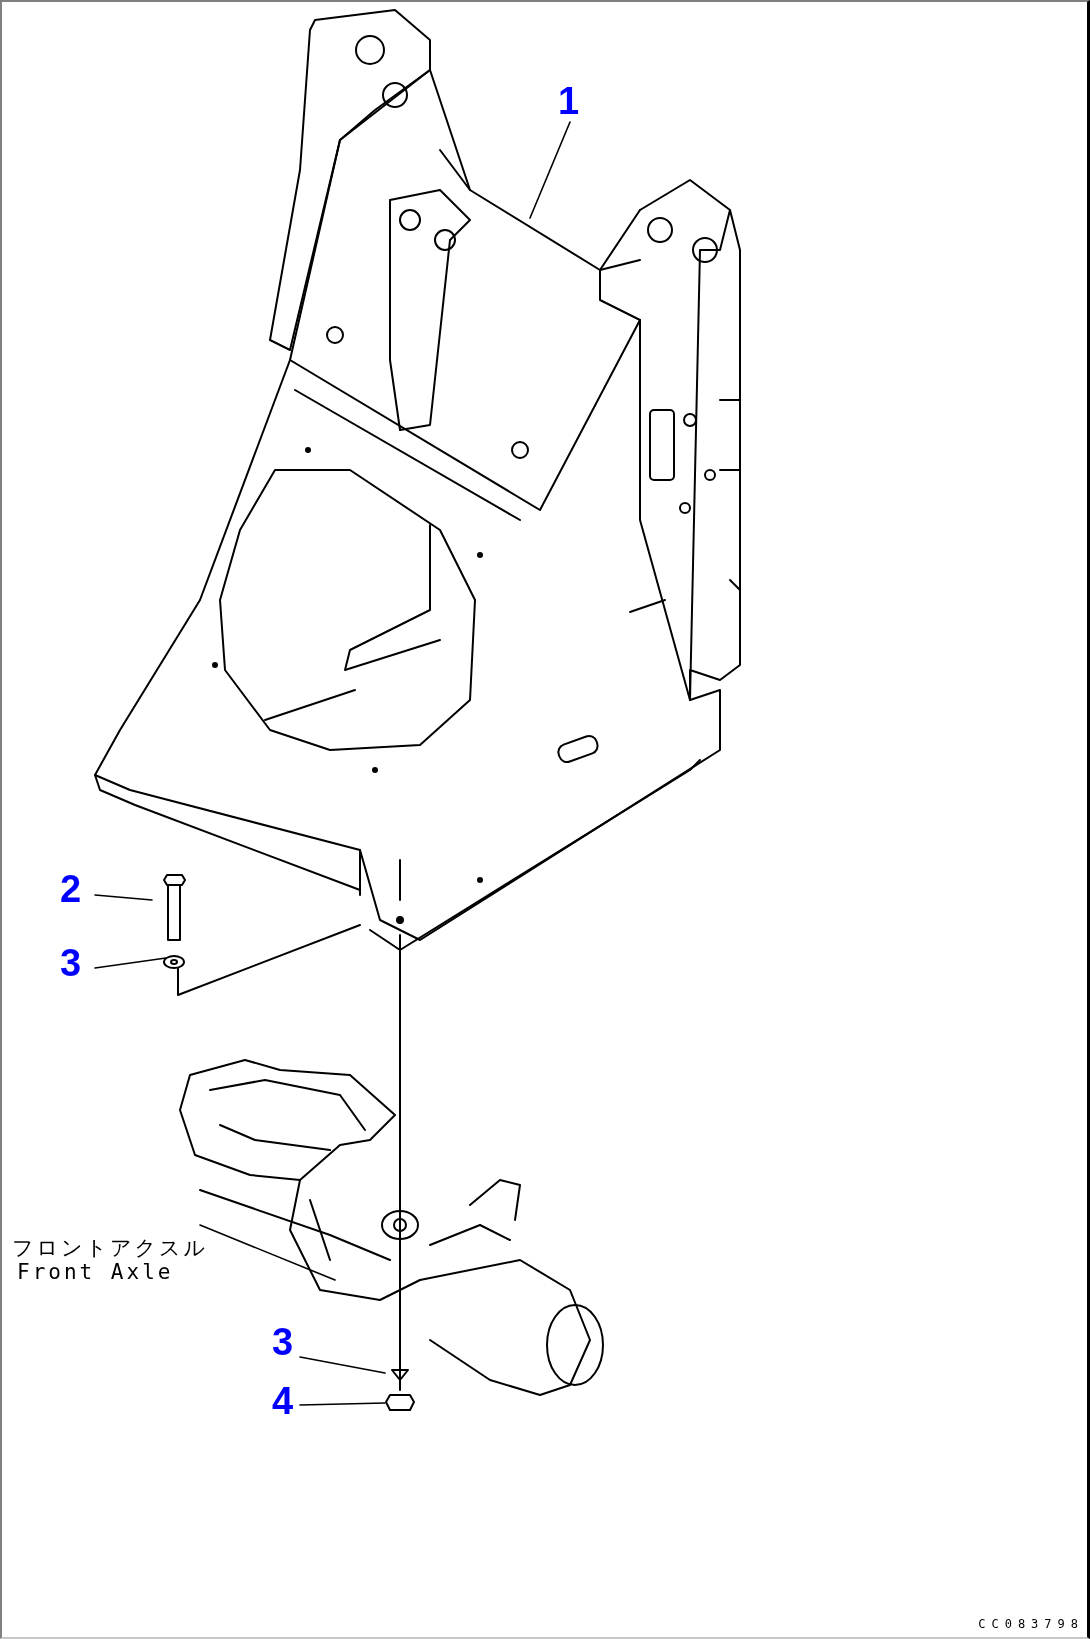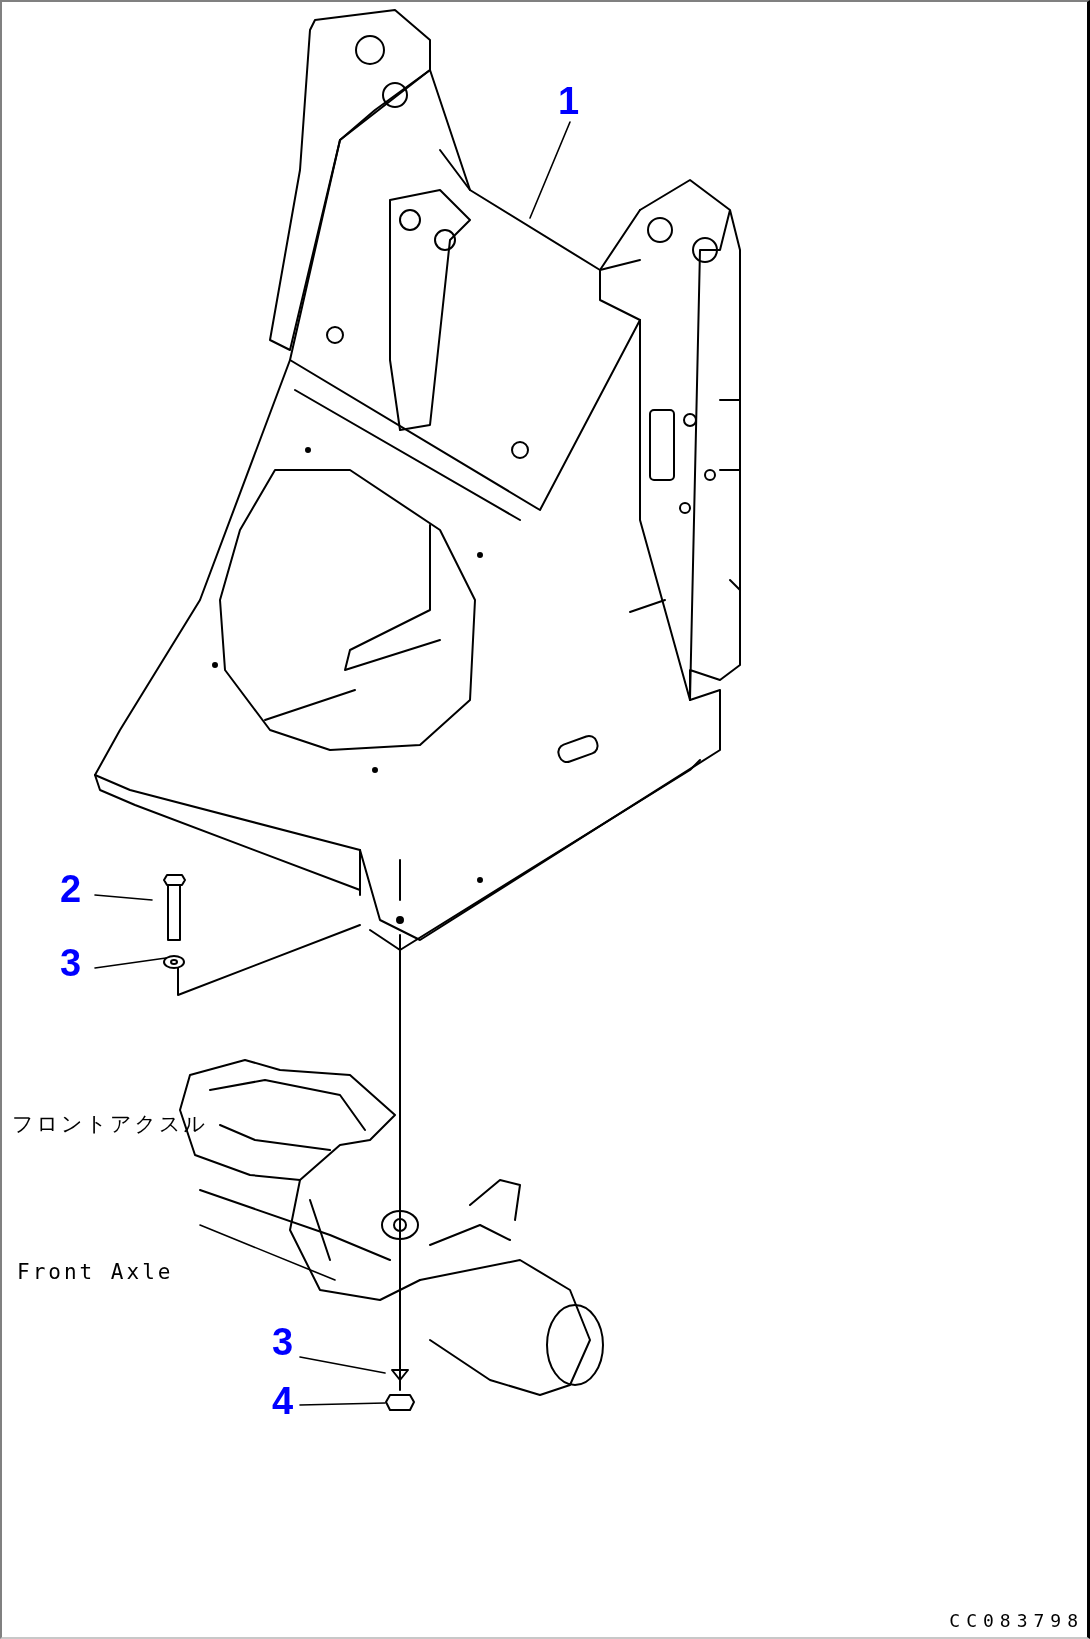--- a/index.html
+++ b/index.html
@@ -2,21 +2,21 @@
 <html><head>
 <meta charset="utf-8">
 <style>
   html,body{margin:0;padding:0;background:#fff;}
   body{width:1090px;height:1639px;position:relative;overflow:hidden;font-family:"DejaVu Sans Mono",monospace;}
   .frame{position:absolute;left:0;top:0;width:1090px;height:1639px;box-sizing:border-box;
     border-top:2px solid #808080;border-left:2px solid #808080;border-right:3px solid #000;border-bottom:2px solid #c8c8c8;}
   svg.drawing{position:absolute;left:0;top:0;}
   .callout{position:absolute;font-family:"Liberation Sans",sans-serif;font-weight:bold;font-size:38px;line-height:38px;}
   .label{position:absolute;font-family:"DejaVu Sans Mono",monospace;font-size:21px;letter-spacing:3px;color:#000;line-height:24px;white-space:pre;}
-  .code{position:absolute;right:6px;bottom:8px;font-family:"DejaVu Sans Mono",monospace;font-size:18px;letter-spacing:6px;color:#000;}
+  .code{position:absolute;right:6px;bottom:8px;font-family:"DejaVu Sans Mono",monospace;font-size:12px;letter-spacing:6px;color:#000;}
 </style>
 </head>
 <body>
 
 <div class="frame"></div>
 
 <svg class="drawing" width="1090" height="1639" viewBox="0 0 1090 1639" fill="none" stroke="#000" stroke-width="2" stroke-linejoin="round" stroke-linecap="round">
 
   <g>
 
@@ -110,16 +110,16 @@
     <line x1="200" y1="1225" x2="335" y2="1280"></line>
   </g>
 </svg>
 
 <div class="callout" style="left:558px;top:82px;color:#0000ff">1</div>
 <div class="callout" style="left:60px;top:870px;color:#0000ff">2</div>
 <div class="callout" style="left:60px;top:944px;color:#0000ff">3</div>
 <div class="callout" style="left:272px;top:1323px;color:#0000ff">3</div>
 <div class="callout" style="left:272px;top:1382px;color:#0000ff">4</div>
 
-<div class="label" style="left:12px;top:1112px;">フロントアクスル</div>
+<div class="label" style="left:12px;top:1236px;">フロントアクスル</div>
 <div class="label" style="left:17px;top:1260px;">Front Axle</div>
 
 <div class="code">CC083798</div>
 
 </body></html>

